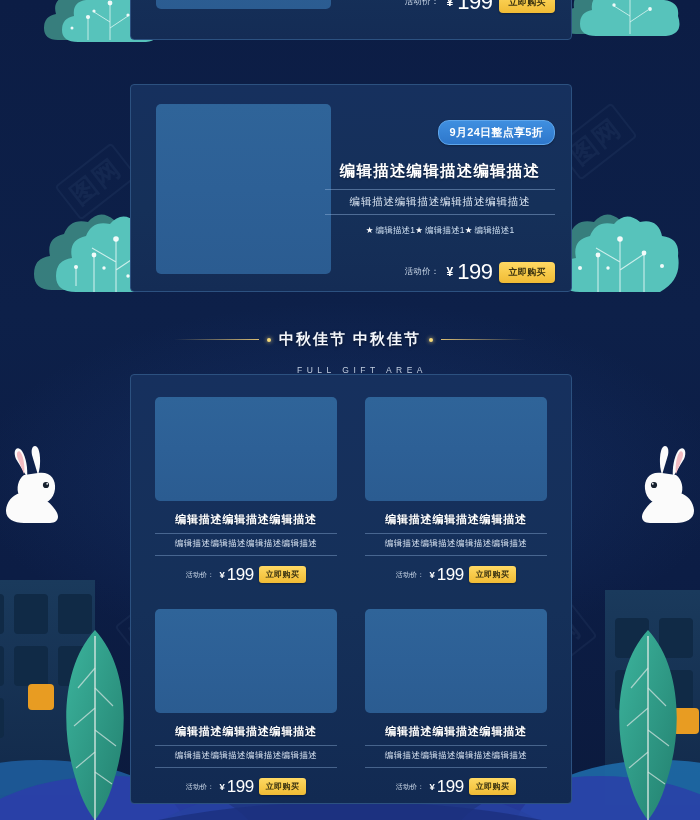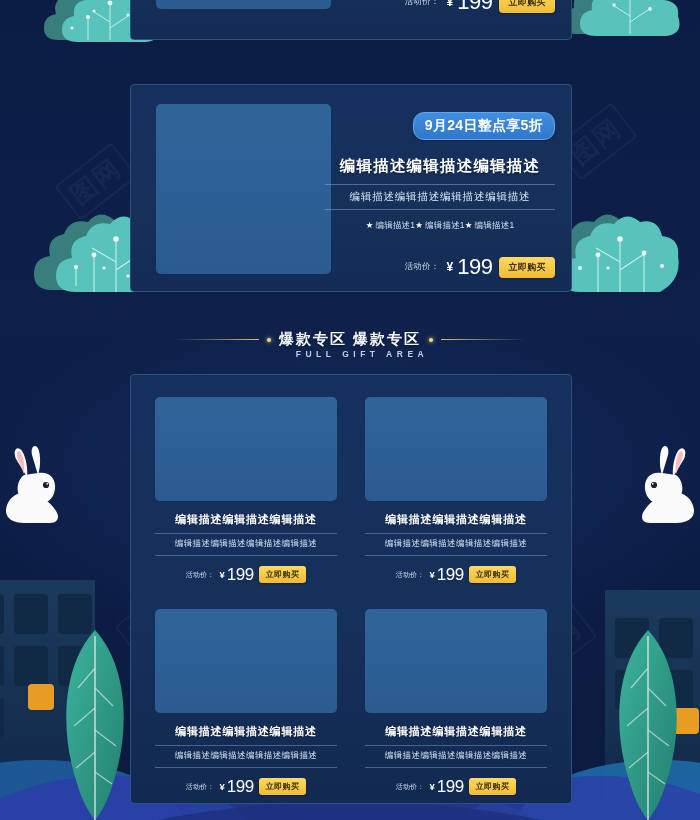--- a/index.html
+++ b/index.html
@@ -32,22 +32,22 @@
     background:linear-gradient(180deg,#2f6499 0%,#2d6096 50%,#2b5c91 100%);}
   .banner-top .ph{left:25px;top:18px;width:175px;height:110px;}
   .banner-two .ph{left:25px;top:19px;width:175px;height:170px;}
 
   .right-col{position:absolute;right:16px;top:0;width:230px;text-align:center;}
 
   .pills{display:flex;gap:9px;justify-content:flex-end;margin-top:27px;}
   .pill{display:inline-block;padding:4px 11px;border-radius:11px;
     background:linear-gradient(180deg,#3f8fe0 0%,#2e77cb 100%);
     border:1px solid #5ea6ec;
-    color:#ffffff;font-size:14px;font-weight:700;letter-spacing:.3px;
-    box-shadow:0 1px 2px rgba(0,0,0,.25);white-space:nowrap;}
+    color:#ffffff;font-size:11px;font-weight:700;letter-spacing:.3px;
+    box-shadow:0 1px 2px rgba(0,0,0,.25);white-space:nowrap;margin-top:8px;}
 
   .title-main{margin-top:16px;color:#ffffff;font-size:15.5px;font-weight:700;
     letter-spacing:1.2px;text-align:center;text-shadow:0 1px 2px rgba(0,0,0,.4);}
   .title-sub{margin-top:7px;color:#dfe9f6;font-size:10.5px;letter-spacing:.8px;
     text-align:center;padding:5px 0 5px;
     border-top:1px solid rgba(150,185,225,.45);border-bottom:1px solid rgba(150,185,225,.45);}
 
   .stars{margin-top:10px;display:flex;justify-content:center;}
   .stars .st{color:#cfe0f2;font-size:8.5px;letter-spacing:.2px;white-space:nowrap;}
   .stars .st i{font-style:normal;color:#ffffff;margin-right:2px;}
@@ -63,21 +63,21 @@
   .buy-btn.sm{padding:3px 7px;font-size:8px;border-radius:3px;}
 
   
   .section-head{position:absolute;left:0;right:0;top:330px;text-align:center;}
   .sh-row{display:flex;align-items:center;justify-content:center;gap:8px;}
   .sh-line{width:85px;height:1px;background:linear-gradient(90deg,rgba(214,184,110,0) 0%,#d9bd74 100%);}
   .sh-line.r{background:linear-gradient(90deg,#d9bd74 0%,rgba(214,184,110,0) 100%);}
   .sh-dot{width:4px;height:4px;border-radius:50%;background:#f5d97a;box-shadow:0 0 4px #f5d97a;}
   .sh-cn{color:#f3f6fb;font-size:15px;font-weight:700;letter-spacing:2px;white-space:nowrap;
     text-shadow:0 1px 3px rgba(0,0,0,.5);}
-  .sh-en{margin-top:0;color:#c3cfe0;font-size:8.5px;letter-spacing:4.5px;font-weight:700;padding-left:24px;}
+  .sh-en{margin-top:16px;color:#c3cfe0;font-size:8.5px;letter-spacing:4.5px;font-weight:400;padding-left:24px;}
 
   
   .grid-panel{position:absolute;left:130px;top:374px;width:440px;height:428px;
     border:1px solid #2c5180;border-radius:4px;
     background:linear-gradient(180deg,#16305e 0%,#153059 55%,#122a52 100%);}
   .grid-inner{position:absolute;left:24px;top:22px;right:24px;
     display:grid;grid-template-columns:1fr 1fr;column-gap:28px;row-gap:26px;}
   .card{width:100%;}
   .card-ph{width:100%;height:104px;border-radius:5px;
     background:linear-gradient(180deg,#2f6499 0%,#2d6096 50%,#2b5c91 100%);}
@@ -304,21 +304,21 @@
         <span class="price-num">199</span>
         <span class="buy-btn">立即购买</span>
       </div>
     </div>
   </div>
 
   <div class="section-head">
     <div class="sh-row">
       <span class="sh-line"></span>
       <span class="sh-dot"></span>
-      <span class="sh-cn">爆款专区 爆款专区</span>
+      <span class="sh-cn">中秋佳节 中秋佳节</span>
       <span class="sh-dot"></span>
       <span class="sh-line r"></span>
     </div>
     <div class="sh-en">FULL GIFT AREA</div>
   </div>
 
   <div class="grid-panel">
     <div class="grid-inner">
 
       <div class="card">

